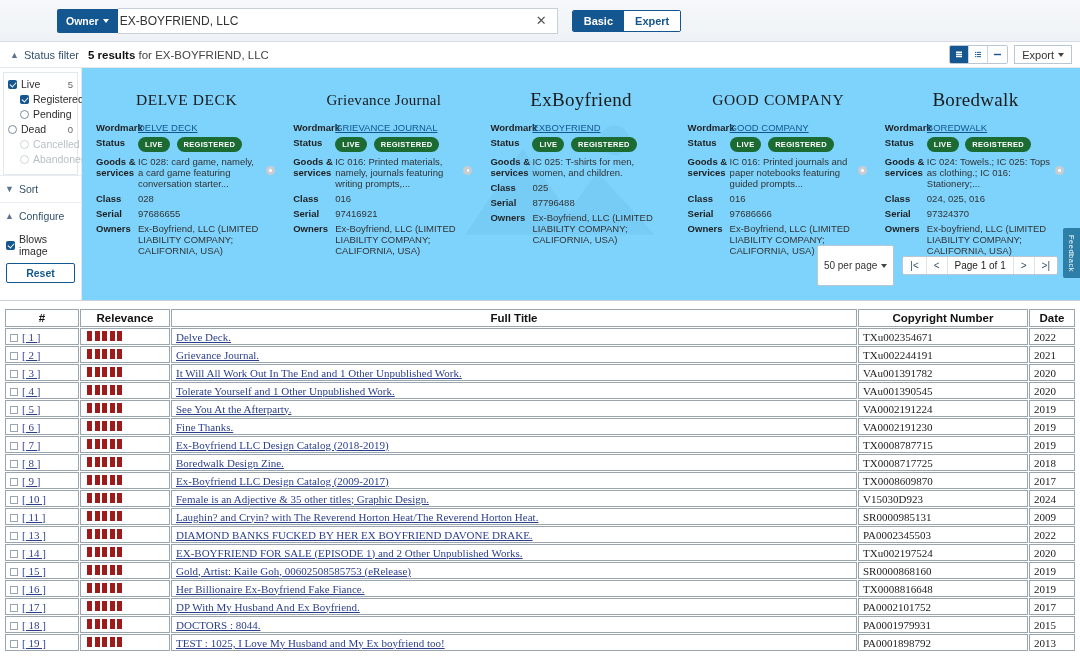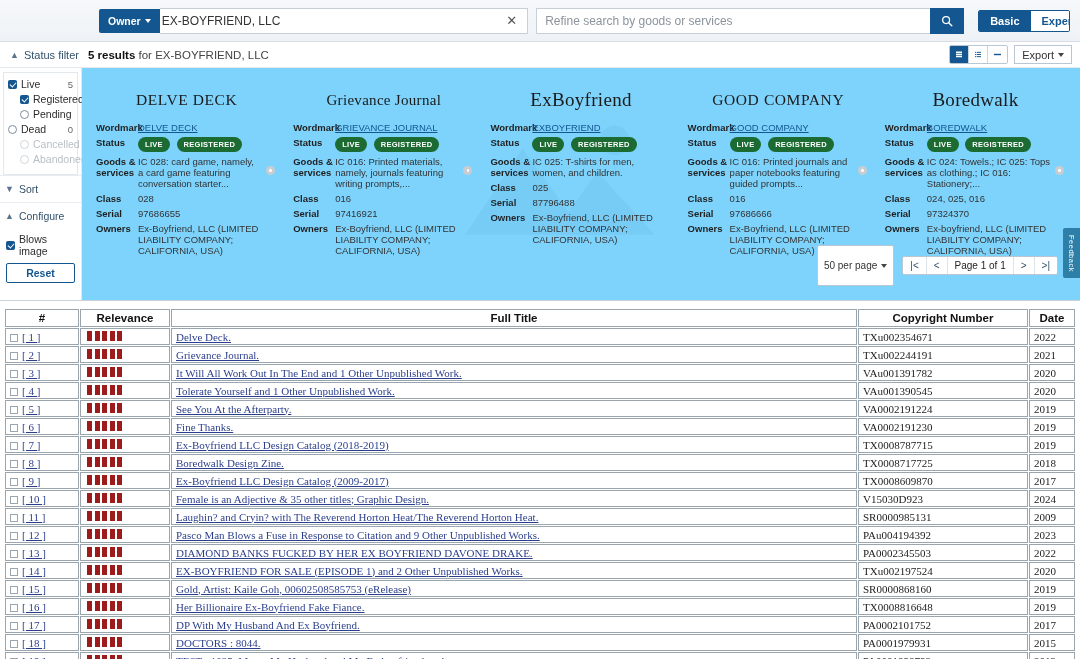--- a/index.html
+++ b/index.html
@@ -30,21 +30,20 @@
     font-weight: bold;
     height: 18px;
     padding: 12px 9px;
     border: none;
     border-radius: 2px 0 0 2px;
     display: flex;
     align-items: center;
     gap: 4px;
     cursor: pointer;
     white-space: nowrap;
-    margin-left: 42px;
   }
   .caret-down {
     width: 0; height: 0;
     border-left: 3.5px solid transparent;
     border-right: 3.5px solid transparent;
     border-top: 4px solid #fff;
     display: inline-block;
   }
   .owner-search-wrap {
     display: flex;
@@ -442,29 +441,20 @@
 <body>
 
 <div class="topbar">
   <button class="owner-btn">
     <span>Owner</span>
     <span class="caret-down"></span>
   </button>
   <div class="owner-search-wrap">
     <input class="owner-search-input" value="EX-BOYFRIEND, LLC" style="">
     <span class="clear-x">✕</span>
-  </div>
-  <div class="refine-wrap">
-    <input class="refine-input" placeholder="Refine search by goods or services" style="">
-    <div class="search-go">
-      <svg width="12" height="12" viewBox="0 0 16 16">
-        <circle cx="6.8" cy="6.8" r="4.6" fill="none" stroke="#fff" stroke-width="1.7"></circle>
-        <line x1="10.2" y1="10.2" x2="14.4" y2="14.4" stroke="#fff" stroke-width="1.9" stroke-linecap="round"></line>
-      </svg>
-    </div>
   </div>
   <div class="mode-toggle">
     <button class="mode-btn active">Basic</button>
     <button class="mode-btn">Expert</button>
   </div>
 </div>
 
 <div class="subheader">
   <div class="status-filter-tab">
     <span class="chev">▲</span>
@@ -900,33 +890,20 @@
               <i></i>
               <i></i>
               <i></i>
               <i></i>
             </span></td>
           <td><span class="title-link">Laughin? and Cryin? with The Reverend Horton Heat/The Reverend Horton Heat.</span></td>
           <td class="c-cr">SR0000985131</td>
           <td class="c-date">2009</td>
         </tr>
         <tr>
-          <td class="c-num"><span class="row-cbx"></span><span class="idx-link">[ 12 ]</span></td>
-          <td class="c-rel"><span class="relbars">
-              <i></i>
-              <i></i>
-              <i></i>
-              <i></i>
-              <i></i>
-            </span></td>
-          <td><span class="title-link">Pasco Man Blows a Fuse in Response to Citation and 9 Other Unpublished Works.</span></td>
-          <td class="c-cr">PAu004194392</td>
-          <td class="c-date">2023</td>
-        </tr>
-        <tr>
           <td class="c-num"><span class="row-cbx"></span><span class="idx-link">[ 13 ]</span></td>
           <td class="c-rel"><span class="relbars">
               <i></i>
               <i></i>
               <i></i>
               <i></i>
               <i></i>
             </span></td>
           <td><span class="title-link">DIAMOND BANKS FUCKED BY HER EX BOYFRIEND DAVONE DRAKE.</span></td>
           <td class="c-cr">PA0002345503</td>

